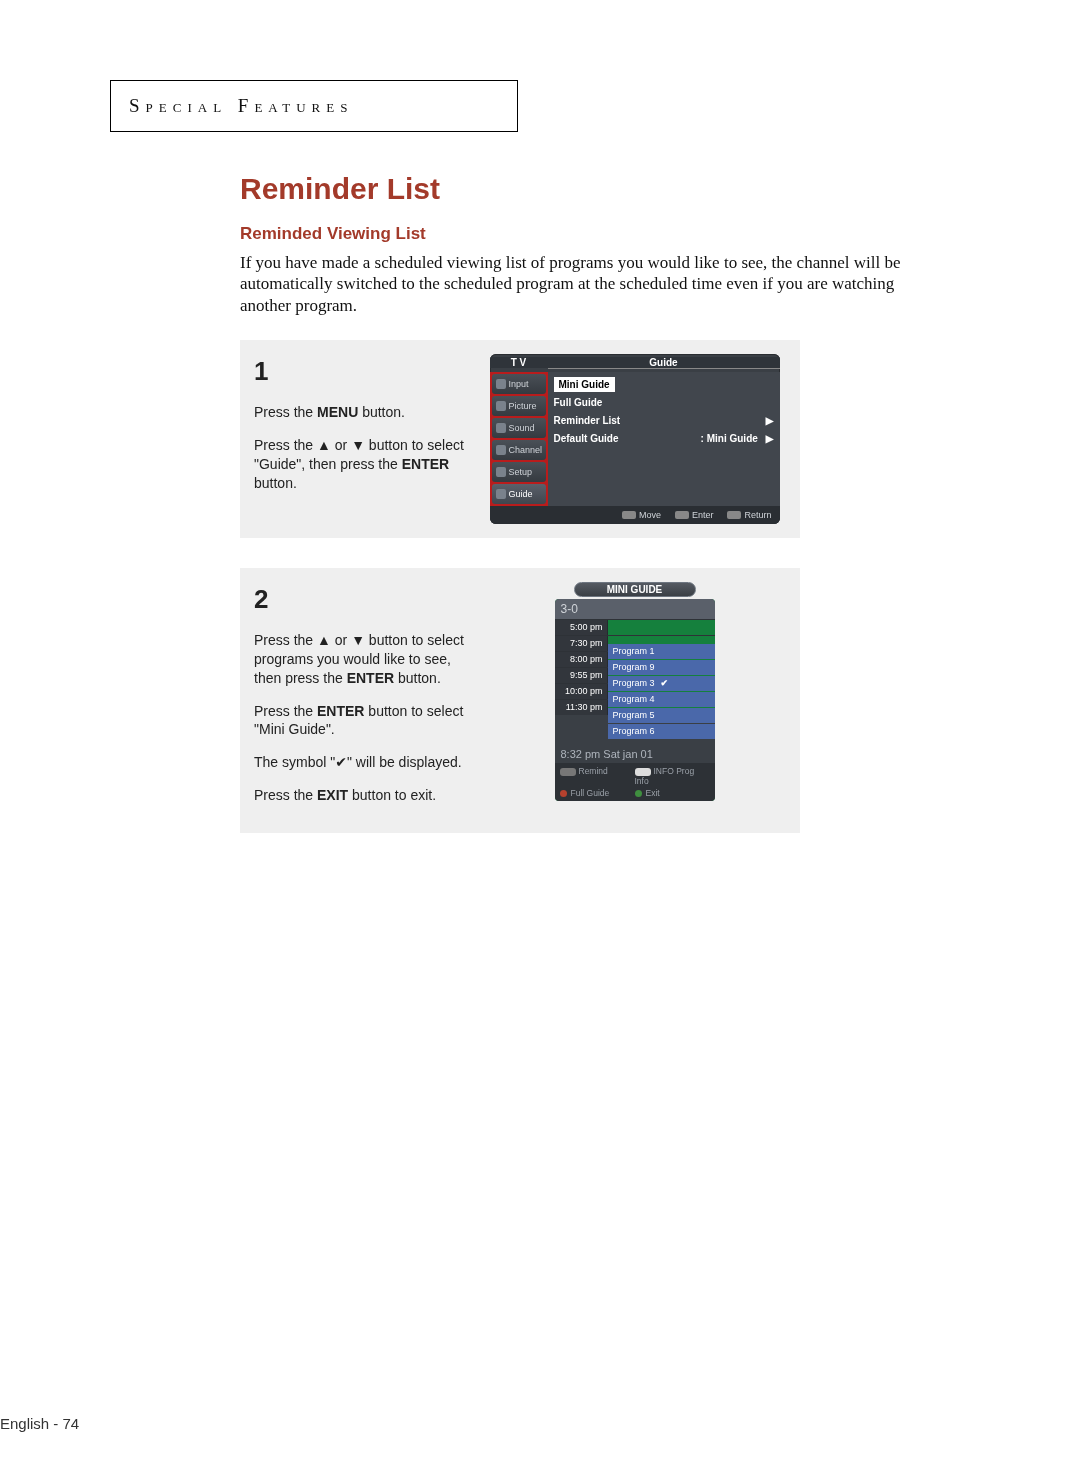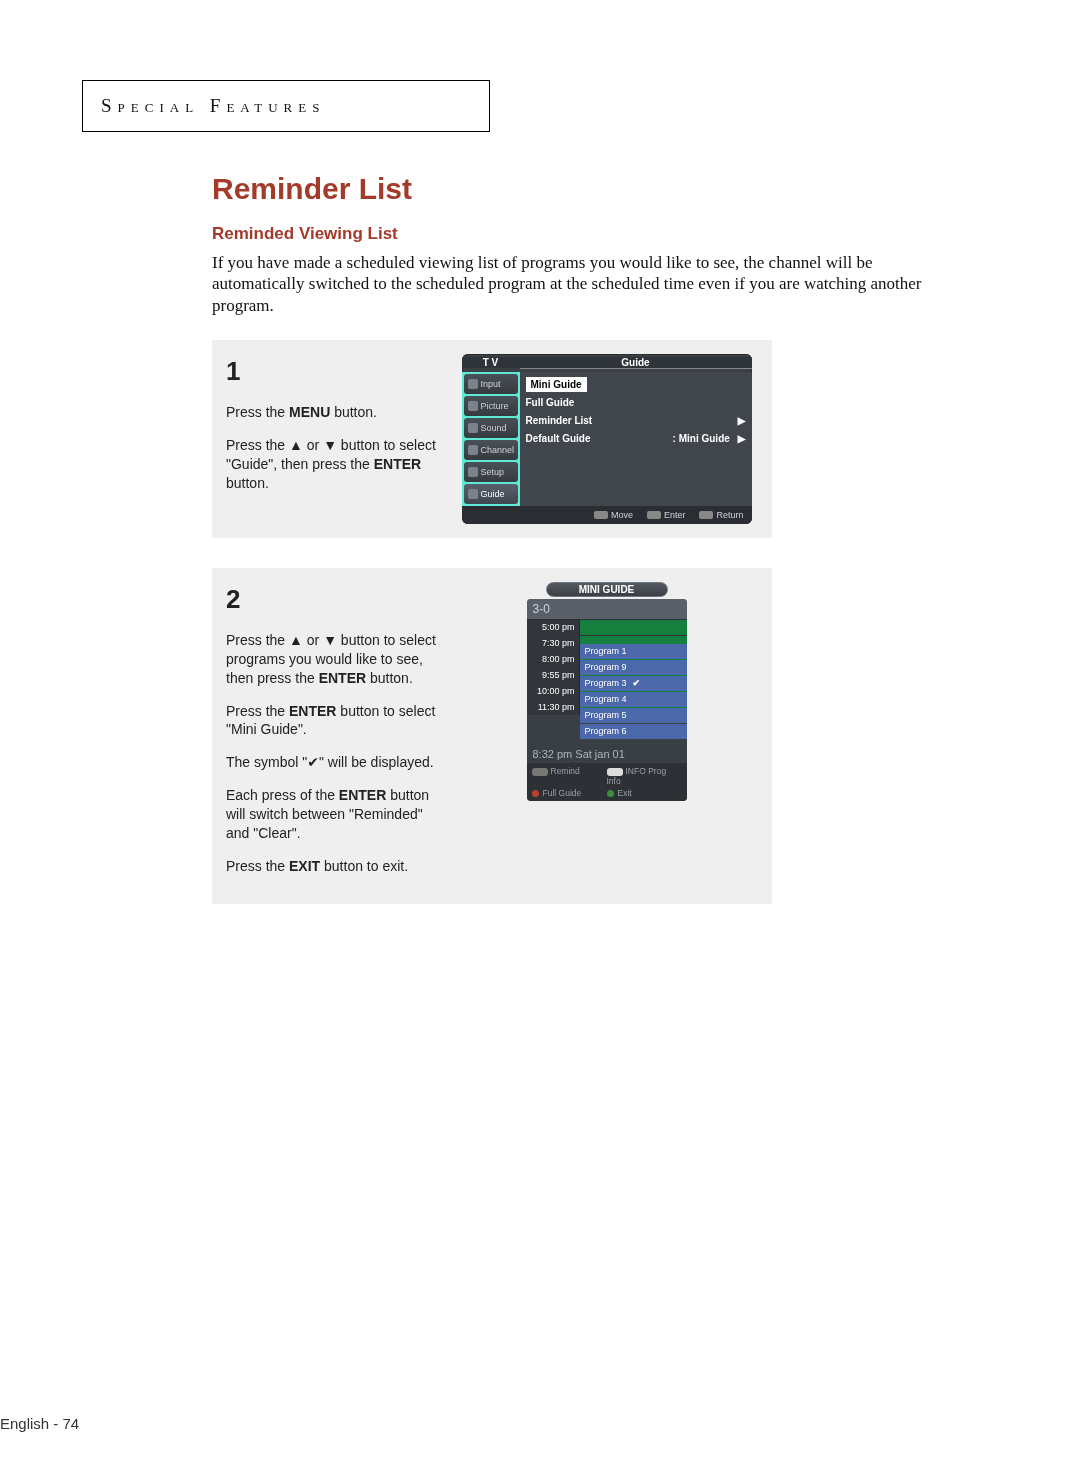--- a/index.html
+++ b/index.html
@@ -7,21 +7,21 @@
     background: #fff;
     font-family: Georgia, "Times New Roman", serif;
     color: #111;
     width: 1080px;
   }
   .page {
     width: 1080px;
     height: 1482px;
     position: relative;
     box-sizing: border-box;
-    padding: 80px 120px 40px 92px;
+    padding: 80px 120px 40px 120px;
     border-radius: 18px;
   }
   .section-box {
     border: 1px solid #000;
     padding: 14px 18px;
     width: 370px;
     margin-left: -10px;
     font-family: Georgia, serif;
     letter-spacing: 6px;
     font-size: 19px;
@@ -110,21 +110,21 @@
     text-align: center;
     background: #2f343a;
     border-bottom: 1px solid #888;
     position: relative;
   }
   .osd-body {
     display: flex;
   }
   .osd-side {
     width: 58px;
-    background: #5eead4;
+    background: #b91c1c;
   }
   .osd-side .item {
     height: 20px;
     display: flex;
     align-items: center;
     justify-content: flex-start;
     padding-left: 4px;
     gap: 3px;
     font-size: 9px;
     color: #cfd3d8;
@@ -392,23 +392,20 @@
       <div class="step-text">
         <div class="step-num">2</div>
         <p>
           <span>Press the </span><span class="tri-up"></span><span> or </span><span class="tri-down"></span><span> button to select programs you would like to see, then press the </span><b>ENTER</b><span> button.</span>
         </p>
         <p>
           <span>Press the </span><b>ENTER</b><span> button to select "Mini  Guide".</span>
         </p>
         <p>The symbol "✔" will be displayed.</p>
         <p>
-          <span>Each press of the </span><b>ENTER</b><span> button will switch between "Reminded" and "Clear".</span>
-        </p>
-        <p>
           <span>Press the </span><b>EXIT</b><span> button to exit.</span>
         </p>
       </div>
       <div class="screenshot">
         <div class="mini">
           <div class="mini-header">MINI GUIDE</div>
           <div class="mini-panel">
             <div class="mini-ch">3-0</div>
             <div class="mini-list">
               <div class="row">

